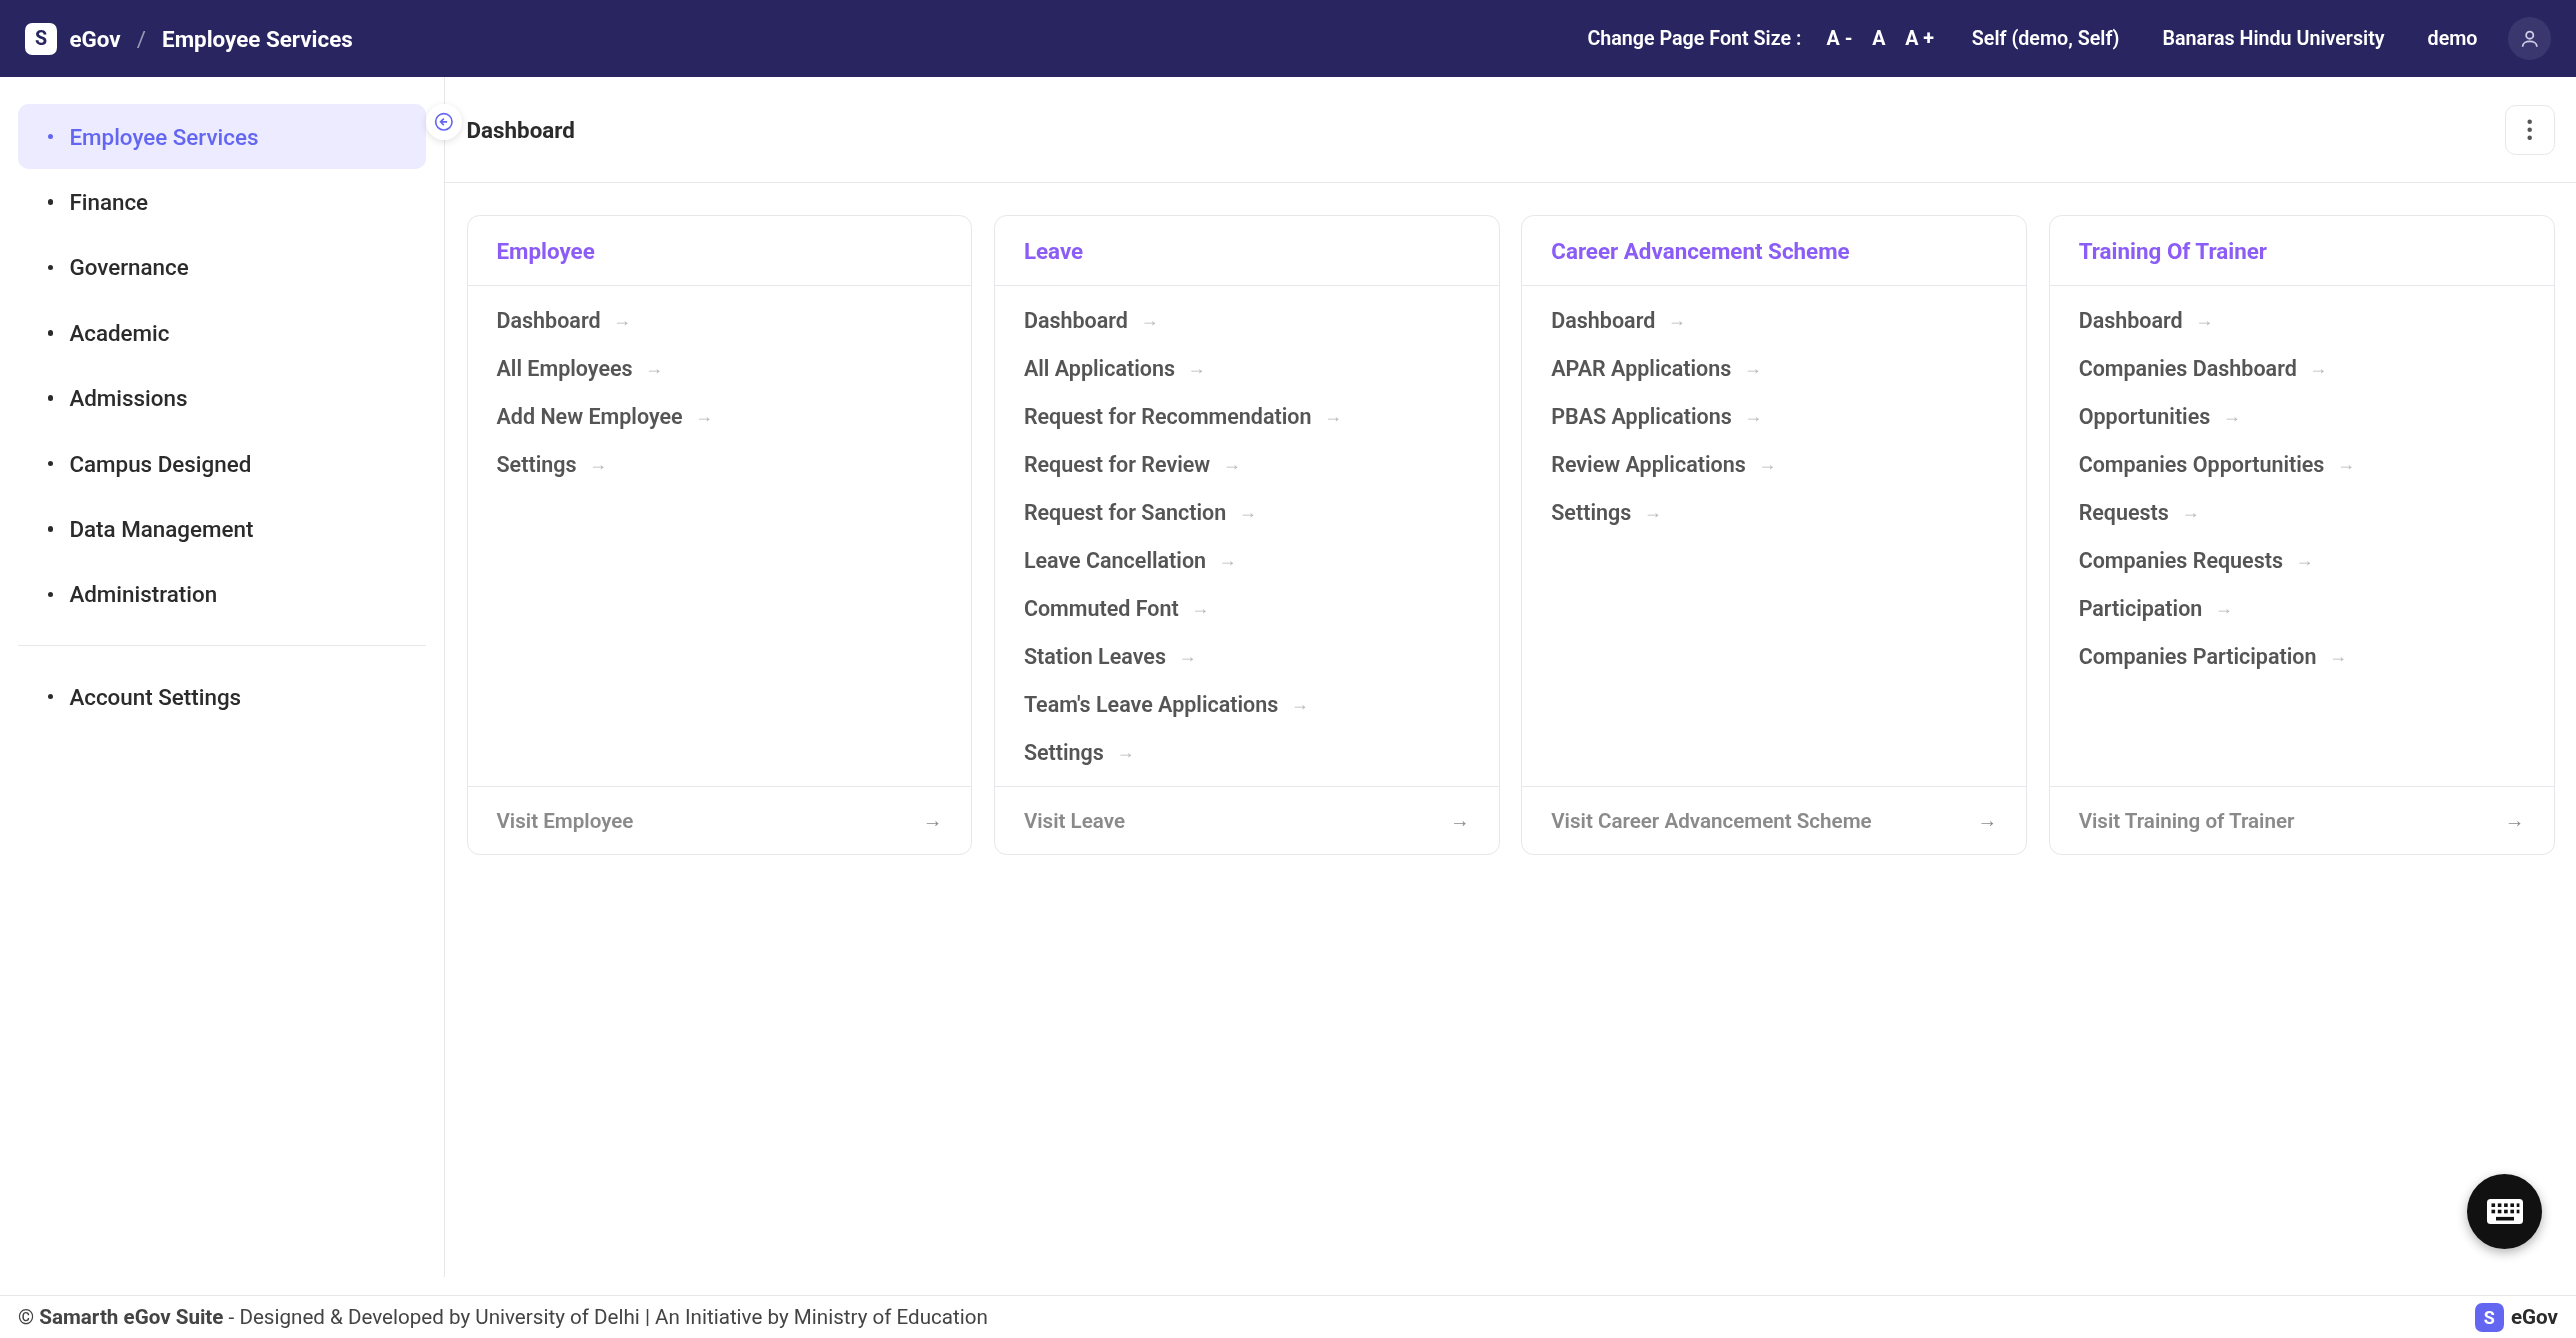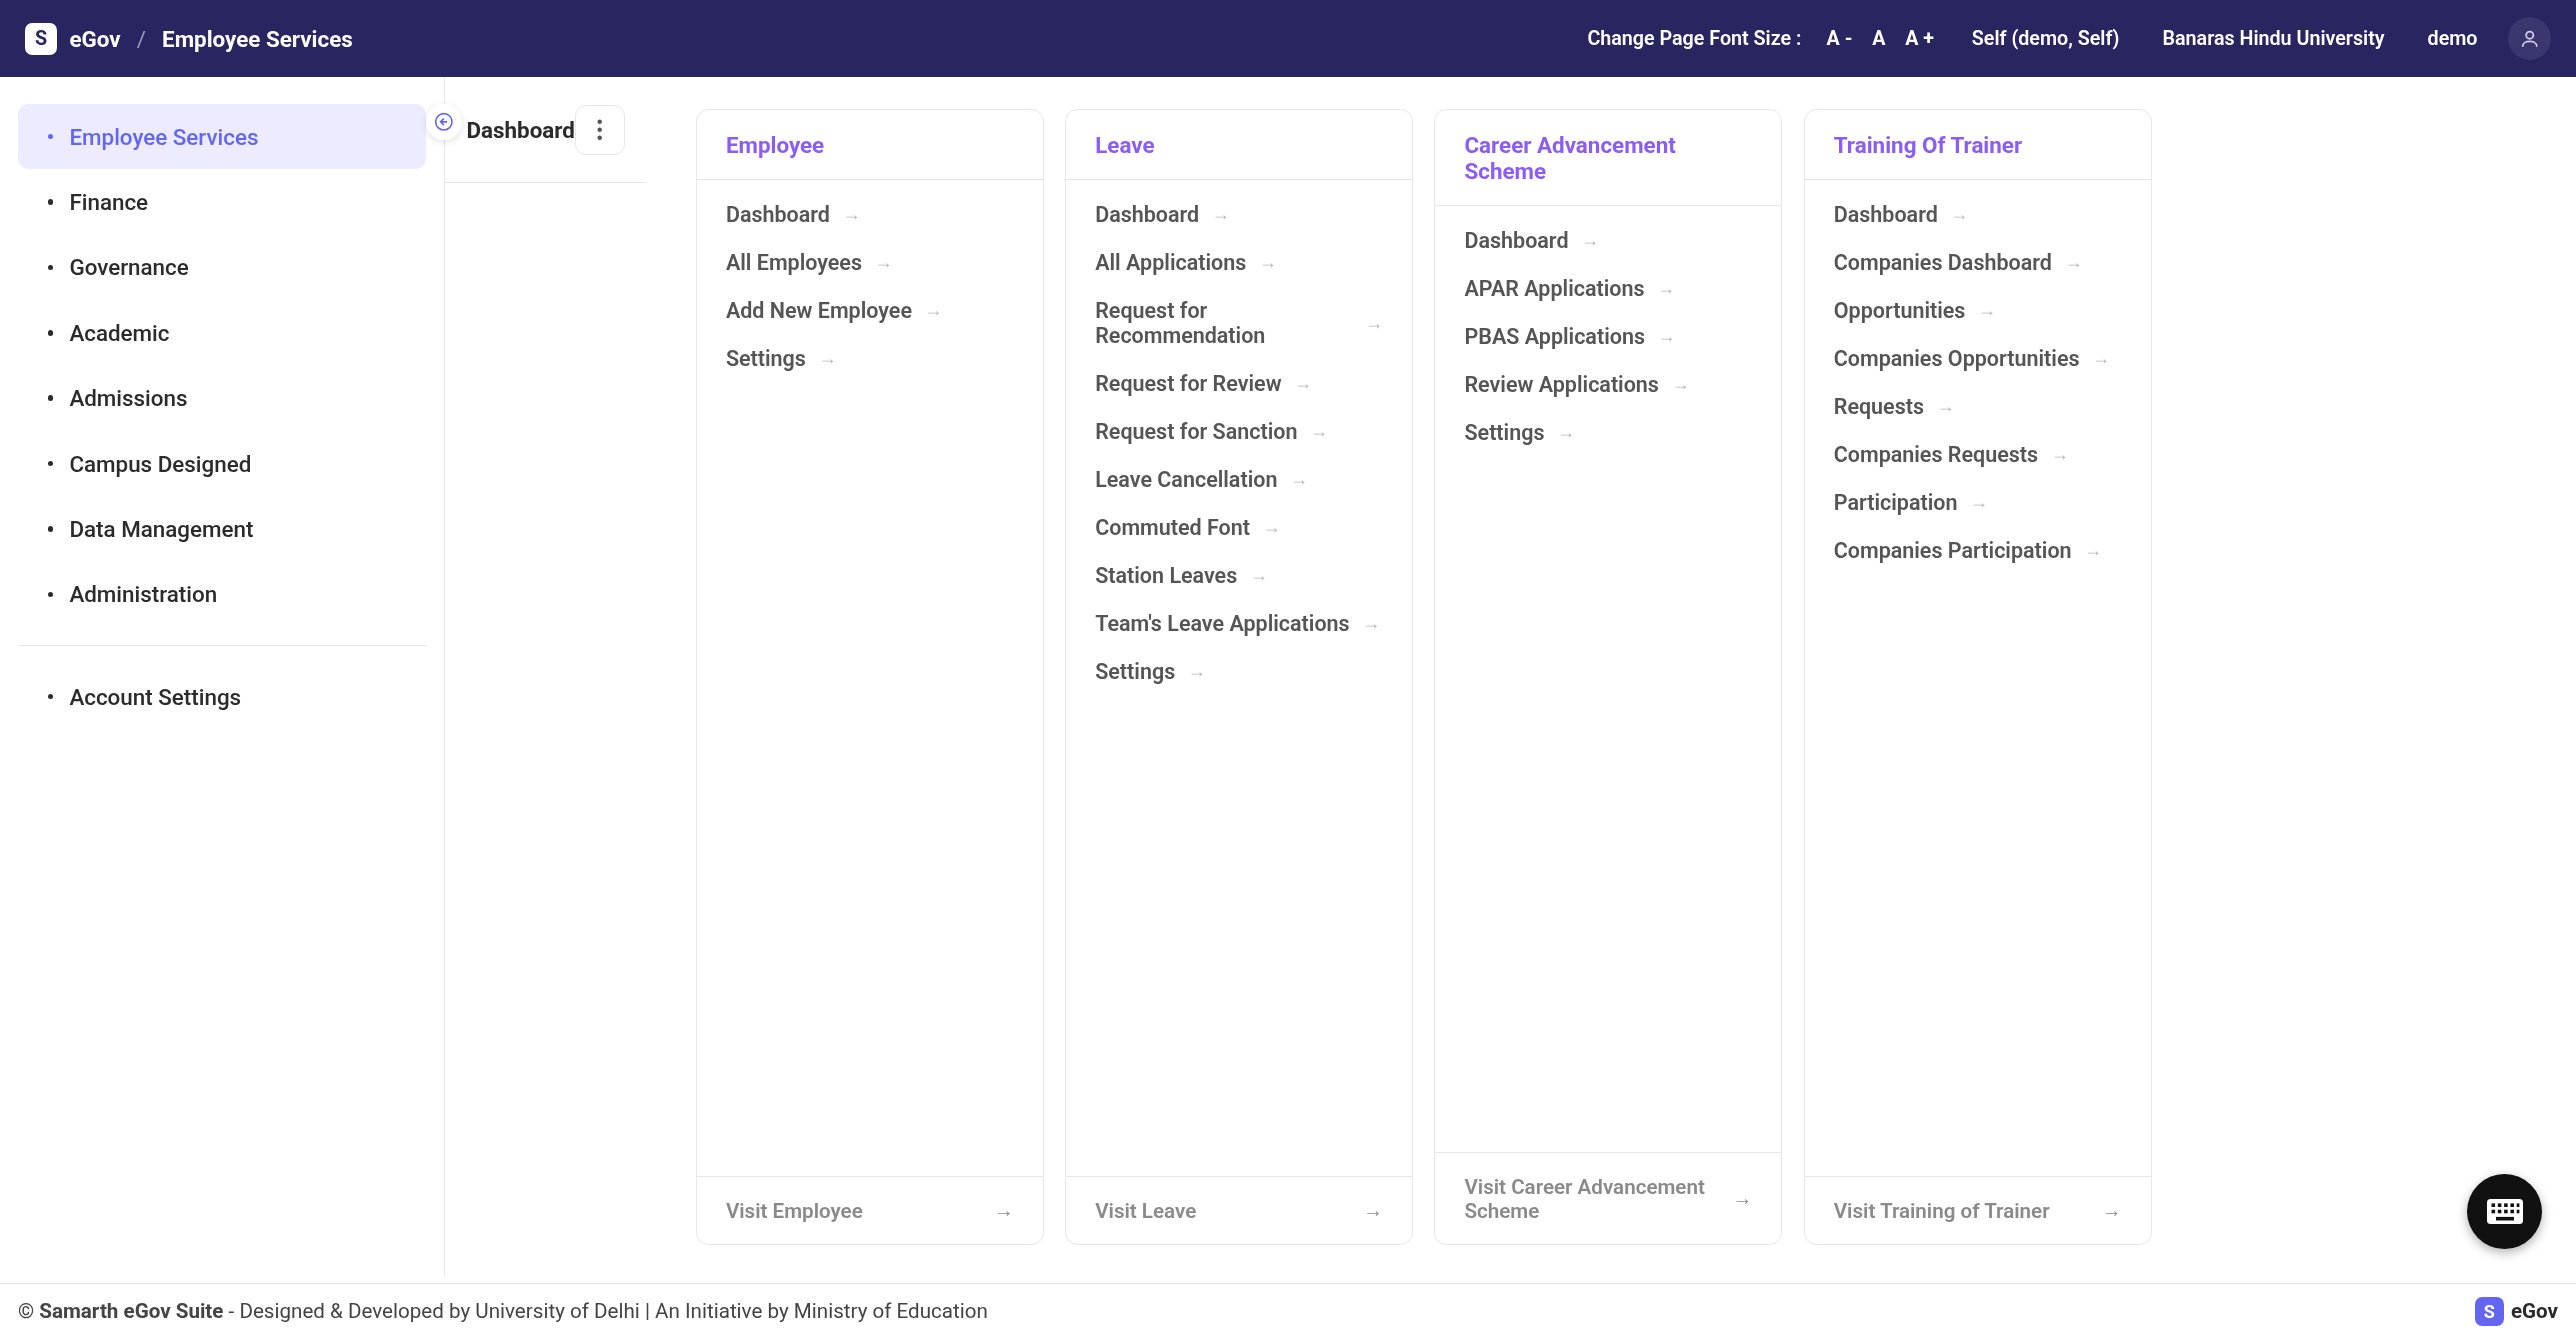--- a/index.html
+++ b/index.html
@@ -24,36 +24,36 @@
 
 .sidebar { width: 445px; border-right: 0.9px solid #e5e7eb; padding: 27px 18px; display: flex; flex-direction: column; position: relative; }
 .sidebar-toggle { position: absolute; top: 27px; right: -18px; width: 36px; height: 36px; border-radius: 50%; background: #fff; box-shadow: 0 1.8px 7.2px rgba(0,0,0,0.12); display: flex; align-items: center; justify-content: center; cursor: pointer; color: #6366f1; z-index: 5; }
 .sidebar-toggle svg { width: 19.7px; height: 19.7px; }
 .nav-item { display: flex; align-items: center; gap: 16px; padding: 19.7px 30px; border-radius: 10.7px; font-size: 22.4px; font-weight: 500; color: #2b2b2b; cursor: pointer; }
 .nav-item.active { background: #edebff; color: #6366f1; }
 .nav-bullet { width: 5.4px; height: 5.4px; border-radius: 50%; background: #2b2b2b; flex-shrink: 0; }
 .nav-item.active .nav-bullet { background: #6366f1; }
 .nav-divider { border: none; border-top: 0.9px solid #e5e7eb; margin: 18px 0; }
 
-.main { flex: 1; display: flex; flex-direction: row; overflow: hidden; gap: 28px; }
+.main { flex: 1; display: flex; flex-direction: column; overflow: hidden; }
 .page-header { height: 106px; display: flex; align-items: center; justify-content: space-between; padding: 0 21.5px 0 21.5px; border-bottom: 0.9px solid #e5e7eb; }
 .page-title { font-size: 22.4px; font-weight: 700; color: #2b2b2b; }
 .page-menu { width: 50px; height: 50px; border: 0.9px solid #e5e7eb; border-radius: 10.7px; display: flex; align-items: center; justify-content: center; cursor: pointer; }
 .page-menu svg { width: 5.4px; height: 21.5px; }
 
 .cards-row { display: flex; gap: 21.5px; padding: 32px 21.5px; overflow: hidden; }
 .card { flex: 1; min-width: 0; border: 0.9px solid #e5e7eb; border-radius: 12.5px; display: flex; flex-direction: column; background: #fff; }
 .card-header { padding: 21.5px 29px; border-bottom: 0.9px solid #e5e7eb; font-size: 22.4px; font-weight: 700; color: #8b5cf6; }
 .card-body { padding: 21.5px 29px; flex: 1; display: flex; flex-direction: column; gap: 23px; }
 .card-link { display: flex; align-items: center; gap: 12.5px; font-size: 21.5px; font-weight: 600; color: #555; cursor: pointer; }
 .card-link .arrow { color: #b8b8b8; font-size: 18px; }
 .card-footer { border-top: 0.9px solid #e5e7eb; padding: 21.5px 29px; display: flex; align-items: center; justify-content: space-between; color: #8a8a8a; font-size: 20.6px; font-weight: 600; cursor: pointer; }
 .card-footer .arrow { color: #8a8a8a; font-size: 19.7px; }
 
-.footer { position: absolute; bottom: 0; left: 0; right: 0; height: 55px; border-top: 0.9px solid #e5e7eb; display: flex; align-items: center; justify-content: space-between; padding: 0 18px; background: #fff; }
+.footer { position: absolute; bottom: 0; left: 0; right: 0; height: 43px; border-top: 0.9px solid #e5e7eb; display: flex; align-items: center; justify-content: space-between; padding: 0 18px; background: #fff; }
 .footer-left { font-size: 20.6px; color: #444; }
 .footer-left b { font-weight: 700; }
 .footer-right { display: flex; align-items: center; gap: 7.2px; }
 .footer-badge { background: #6366f1; color: #fff; width: 29px; height: 29px; border-radius: 7.2px; display: flex; align-items: center; justify-content: center; font-weight: 700; font-size: 18px; }
 .footer-brand { font-size: 20.6px; font-weight: 700; color: #2b2b2b; }
 
 .fab { position: absolute; bottom: 89px; right: 34px; width: 75px; height: 75px; border-radius: 50%; background: #111; display: flex; align-items: center; justify-content: center; cursor: pointer; box-shadow: 0 3.6px 10.7px rgba(0,0,0,0.3); }
 .fab svg { width: 36px; height: 29px; fill: #fff; }
 </style>
 </head>

